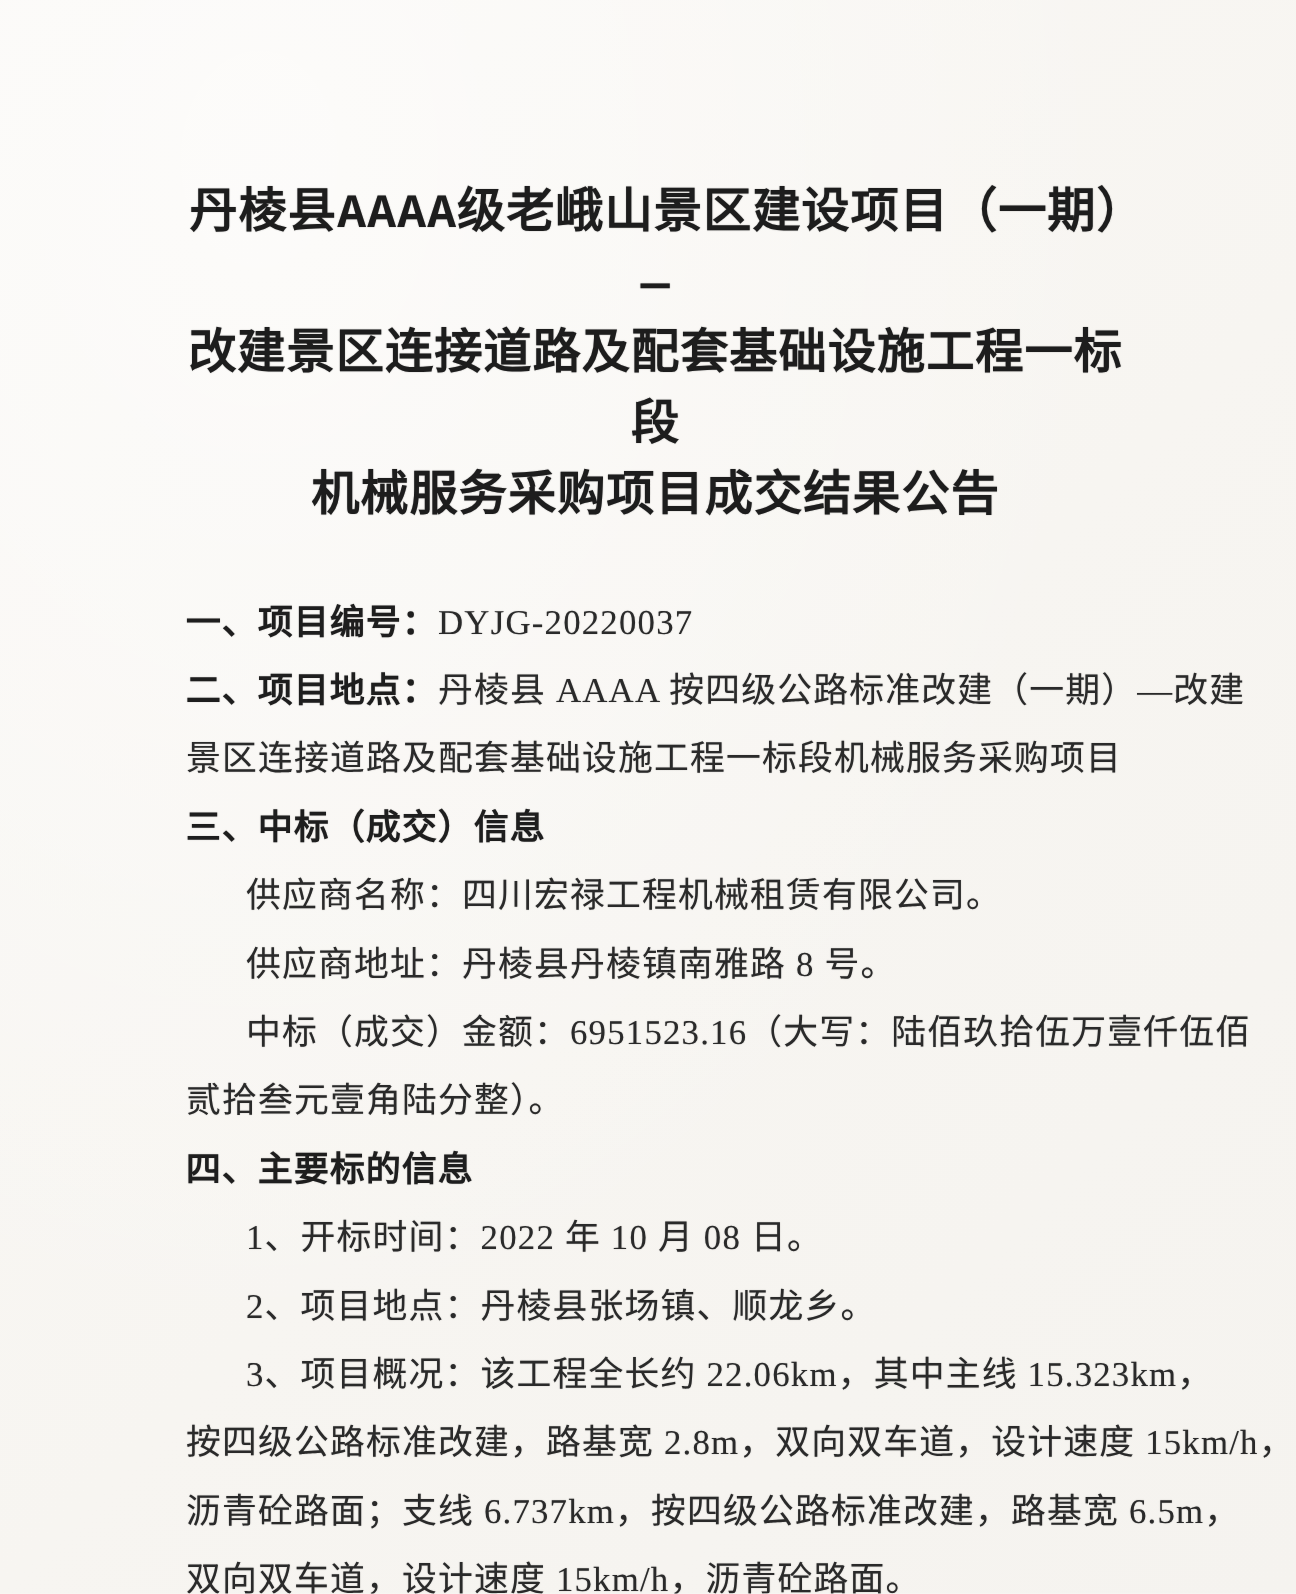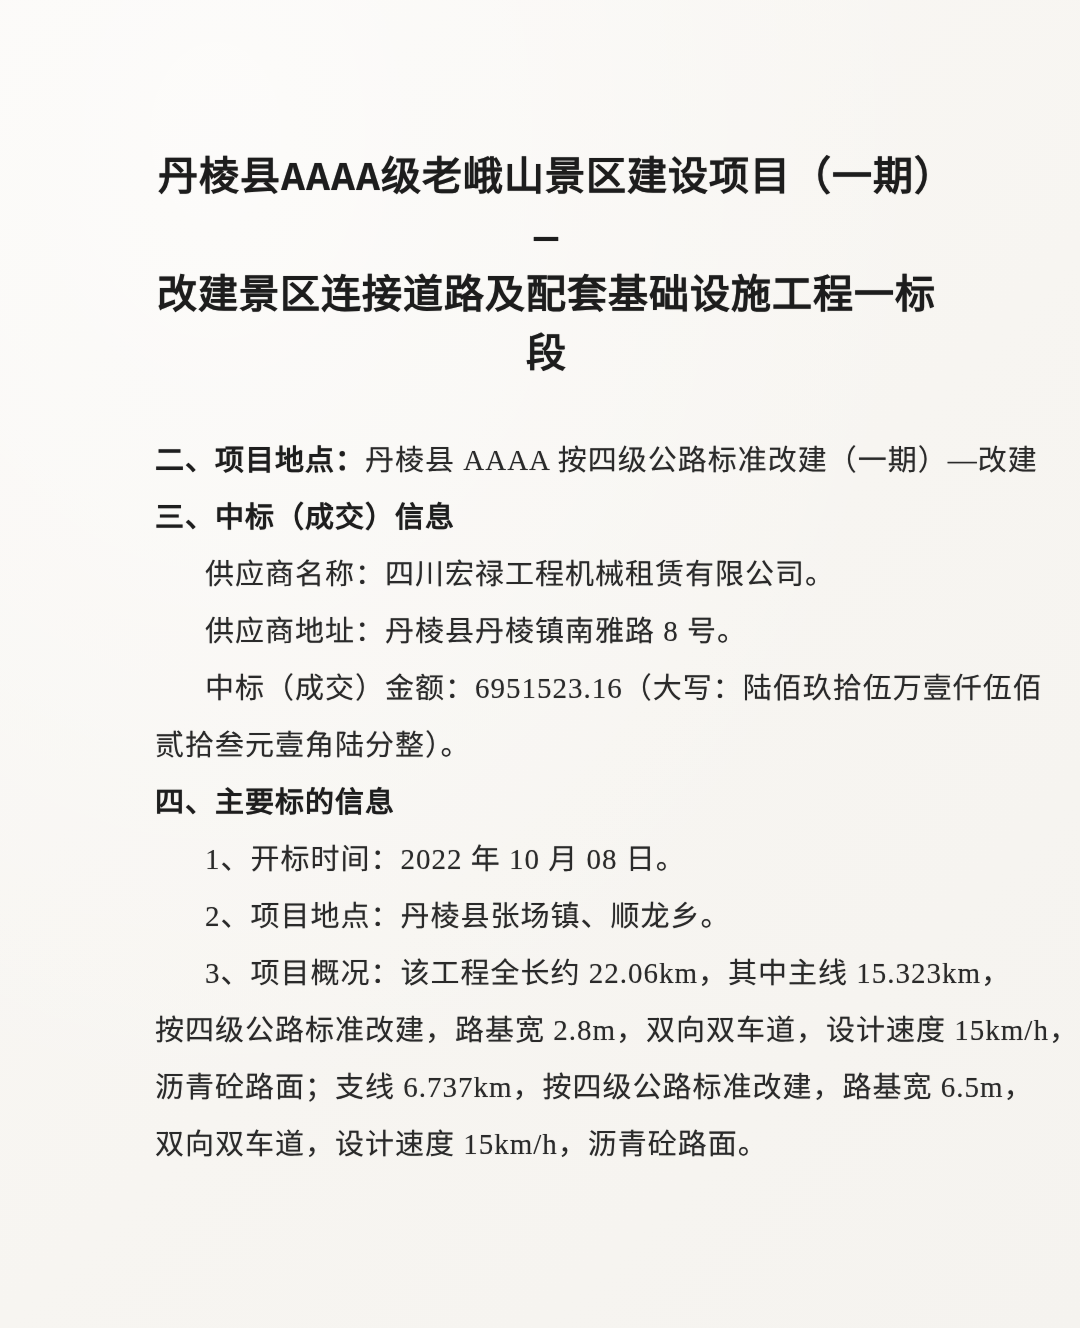--- a/index.html
+++ b/index.html
@@ -68,29 +68,34 @@
 </style>
 </head>
 <body>
 
 <div class="page">
   <div class="content">
 
     <div class="doc-title">
       <div>丹棱县AAAA级老峨山景区建设项目（一期）—</div>
       <div>改建景区连接道路及配套基础设施工程一标段</div>
+      <div>机械服务采购项目成交结果公告</div>
     </div>
 
     <div class="body-lines">
 
+      <div class="ln">
+        <span class="b">一、项目编号：</span><span class="r">DYJG-20220037</span>
+      </div>
 
       <div class="ln">
         <span class="b">二、项目地点：</span><span class="r">丹棱县 AAAA 按四级公路标准改建（一期）—改建</span>
       </div>
 
+      <div class="ln">景区连接道路及配套基础设施工程一标段机械服务采购项目</div>
 
       <div class="ln h">三、中标（成交）信息</div>
 
       <div class="ln ind">供应商名称：四川宏禄工程机械租赁有限公司。</div>
 
       <div class="ln ind">供应商地址：丹棱县丹棱镇南雅路 8 号。</div>
 
       <div class="ln ind">中标（成交）金额：6951523.16（大写：陆佰玖拾伍万壹仟伍佰</div>
 
       <div class="ln">贰拾叁元壹角陆分整）。</div>

